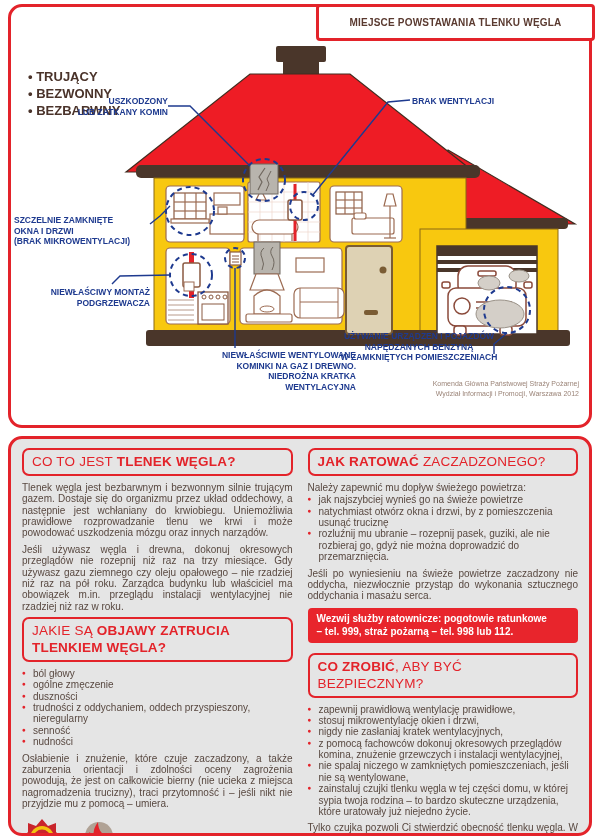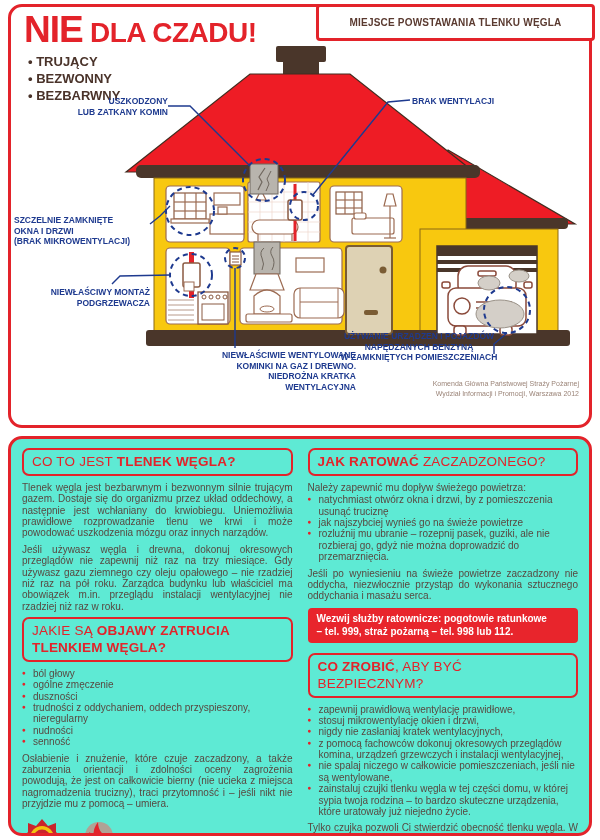--- a/index.html
+++ b/index.html
@@ -8,21 +8,21 @@
 
   
   .top-box { position:absolute; left:8px; top:4px; width:584px; height:424px;
              border:3px solid #e3232a; border-radius:14px; background:#fff; }
   .house-svg { position:absolute; left:0; top:0; width:578px; height:416px; }
 
   .title { position:absolute; left:13px; top:2px; color:#e3232a; white-space:nowrap; }
   .title .t-strong { font-size:37px; font-weight:bold; letter-spacing:-1px; }
   .title .t-rest   { font-size:28px; font-weight:bold; letter-spacing:-0.5px; }
 
-  .props { position:absolute; left:17px; top:46px; list-style:none; }
+  .props { position:absolute; left:17px; top:61px; list-style:none; }
   .props li { font-size:13px; font-weight:bold; color:#4a332a; line-height:17px; }
   .props li::before { content:"• "; }
 
   .right-header { position:absolute; left:305px; top:-3px; width:279px; height:37px;
                   border:3px solid #e3232a; border-radius:4px; background:#fff;
                   display:flex; align-items:center; justify-content:center;
                   font-size:10px; font-weight:bold; color:#5a3a30; letter-spacing:0.2px; text-align:center; }
 
   .lbl { position:absolute; color:#1e3a8f; font-weight:bold; font-size:8.5px; line-height:1.25; }
   .lbl-chimney  { left:29px;  top:89px;  width:128px; text-align:right; }
@@ -30,21 +30,21 @@
   .lbl-windows  { left:3px;   top:208px; width:136px; text-align:left; }
   .lbl-heater   { left:25px;  top:280px; width:114px; text-align:right; }
   .lbl-fire     { left:169px; top:343px; width:176px; text-align:right; }
   .lbl-garage   { left:319px; top:324px; width:178px; text-align:center; }
 
   .credit { position:absolute; right:10px; top:372px; text-align:right;
             font-size:7px; color:#9b8478; line-height:1.4; }
 
   
   .bottom-box { position:absolute; left:8px; top:436px; width:584px; height:400px;
-                border:3px solid #e3232a; border-radius:14px; background:#5eead4;
+                border:3px solid #e3232a; border-radius:14px; background:#e5e5e5;
                 padding:9px 11px 6px; display:flex; gap:15px; overflow:hidden; }
   .col { flex:1; min-width:0; }
 
   .hbox { border:2px solid #e3232a; border-radius:7px; padding:4px 8px 3px;
           color:#e3232a; font-size:13.5px; letter-spacing:0.2px; margin-bottom:6px; line-height:1.25; }
   .hreg  { font-weight:normal; }
   .hbold { font-weight:bold; }
 
   .body { font-size:10px; line-height:1.14; color:#584840; text-align:justify; margin-bottom:5px; }
 
@@ -224,23 +224,20 @@
       <g fill="none" stroke="#1e3a8f" stroke-width="1.4">
         <polyline points="168,106 190,106 250,166"></polyline>
         <polyline points="410,100 388,102 312,196"></polyline>
         <polyline points="150,224 160,216 170,206"></polyline>
         <polyline points="112,284 120,276 170,275"></polyline>
         <polyline points="235,268 235,348"></polyline>
         <polyline points="507,333 494,344 494,354"></polyline>
       </g>
     </svg>
 
-    <div class="title">
-      <span class="t-strong">NIE</span><span class="t-rest"> DLA CZADU!</span>
-    </div>
 
     <ul class="props">
       <li>TRUJĄCY</li>
       <li>BEZWONNY</li>
       <li>BEZBARWNY</li>
     </ul>
 
     <div class="right-header">MIEJSCE POWSTAWANIA TLENKU WĘGLA</div>
 
     <div class="lbl lbl-chimney">
@@ -277,32 +274,32 @@
     </div>
   </div>
 
   <div class="bottom-box">
 
     <div class="col">
       <div class="hbox">
         <span class="hreg">CO TO JEST </span><span class="hbold">TLENEK WĘGLA?</span>
       </div>
       <p class="body">Tlenek węgla jest bezbarwnym i bezwonnym silnie trującym gazem. Dostaje się do organizmu przez układ oddechowy, a następnie jest wchłaniany do krwiobiegu. Uniemożliwia prawidłowe rozprowadzanie tlenu we krwi i może powodować uszkodzenia mózgu oraz innych narządów.</p>
-      <p class="body">Jeśli używasz węgla i drewna, dokonuj okresowych przeglądów nie zapewnij niż raz na trzy miesiące. Gdy używasz gazu ziemnego czy oleju opałowego – nie rzadziej niż raz na pół roku. Zarządca budynku lub właściciel ma obowiązek m.in. przeglądu instalacji wentylacyjnej nie rzadziej niż raz w roku.</p>
+      <p class="body">Jeśli używasz węgla i drewna, dokonuj okresowych przeglądów nie rozepnij niż raz na trzy miesiące. Gdy używasz gazu ziemnego czy oleju opałowego – nie rzadziej niż raz na pół roku. Zarządca budynku lub właściciel ma obowiązek m.in. przeglądu instalacji wentylacyjnej nie rzadziej niż raz w roku.</p>
 
       <div class="hbox">
         <span class="hreg">JAKIE SĄ </span><span class="hbold">OBJAWY ZATRUCIA TLENKIEM WĘGLA?</span>
       </div>
       <ul class="dots">
         <li>ból głowy</li>
         <li>ogólne zmęczenie</li>
         <li>duszności</li>
         <li>trudności z oddychaniem, oddech przyspieszony, nieregularny</li>
+        <li>senność</li>
         <li>nudności</li>
-        <li>senność</li>
       </ul>
       <p class="body">Osłabienie i znużenie, które czuje zaczadzony, a także zaburzenia orientacji i zdolności oceny zagrożenia powodują, że jest on całkowicie bierny (nie ucieka z miejsca nagromadzenia trucizny), traci przytomność i – jeśli nikt nie przyjdzie mu z pomocą – umiera.</p>
 
       <div class="logos">
         <svg width="40" height="42" viewBox="0 0 40 42" aria-hidden="true">
           <path d="M20 1 L26 8 L34 5 L34 14 L40 20 L34 26 L34 35 L26 32 L20 41 L14 32 L6 35 L6 26 L0 20 L6 14 L6 5 L14 8 Z" fill="#c9252c"></path>
           <circle cx="20" cy="20" r="12" fill="#f3c20e"></circle>
           <circle cx="20" cy="20" r="8.5" fill="#c9252c"></circle>
           <path d="M14 21 q6,-9 12,0 q-6,3 -12,0 z" fill="#f3c20e"></path>
           <rect x="12" y="24" width="16" height="3" rx="1.5" fill="#2a4a9a"></rect>
@@ -317,38 +314,38 @@
         </svg>
       </div>
     </div>
 
     <div class="col">
       <div class="hbox">
         <span class="hbold">JAK RATOWAĆ </span><span class="hreg">ZACZADZONEGO?</span>
       </div>
       <p class="body" style="margin-bottom:1px;">Należy zapewnić mu dopływ świeżego powietrza:</p>
       <ul class="dots">
+        <li>jak najszybciej wynieś go na świeże powietrze</li>
         <li>natychmiast otwórz okna i drzwi, by z pomieszczenia usunąć truciznę</li>
-        <li>jak najszybciej wynieś go na świeże powietrze</li>
         <li>rozluźnij mu ubranie – rozepnij pasek, guziki, ale nie rozbieraj go, gdyż nie można doprowadzić do przemarznięcia.</li>
       </ul>
       <p class="body">Jeśli po wyniesieniu na świeże powietrze zaczadzony nie oddycha, niezwłocznie przystąp do wykonania sztucznego oddychania i masażu serca.</p>
 
       <div class="alert">
         <div>Wezwij służby ratownicze: pogotowie ratunkowe</div>
         <div>– tel. 999, straż pożarną – tel. 998 lub 112.</div>
       </div>
 
       <div class="hbox">
         <span class="hbold">CO ZROBIĆ</span><span class="hreg">, ABY BYĆ BEZPIECZNYM?</span>
       </div>
       <ul class="dots">
         <li>zapewnij prawidłową wentylację prawidłowe,</li>
         <li>stosuj mikrowentylację okien i drzwi,</li>
         <li>nigdy nie zasłaniaj kratek wentylacyjnych,</li>
-        <li>z pomocą fachowców dokonuj okresowych przeglądów komina, urządzeń grzewczych i instalacji wentylacyjnej,</li>
-        <li>nie spalaj niczego w całkowicie pomieszczeniach, jeśli nie są wentylowane,</li>
+        <li>z pomocą fachowców dokonuj okresowych przeglądów komina, znużenie grzewczych i instalacji wentylacyjnej,</li>
+        <li>nie spalaj niczego w zamkniętych pomieszczeniach, jeśli nie są wentylowane,</li>
         <li>zainstaluj czujki tlenku węgla w tej części domu, w której sypia twoja rodzina – to bardzo skuteczne urządzenia, które uratowały już niejedno życie.</li>
       </ul>
       <p class="body">Tylko czujka pozwoli Ci stwierdzić obecność tlenku węgla. W sprzedaży oprócz czujek tlenku węgla są także urządzenia wykrywające jednocześnie tlenek węgla i inne groźne substancje.</p>
     </div>
   </div>
 </div>
 
 </body></html>

